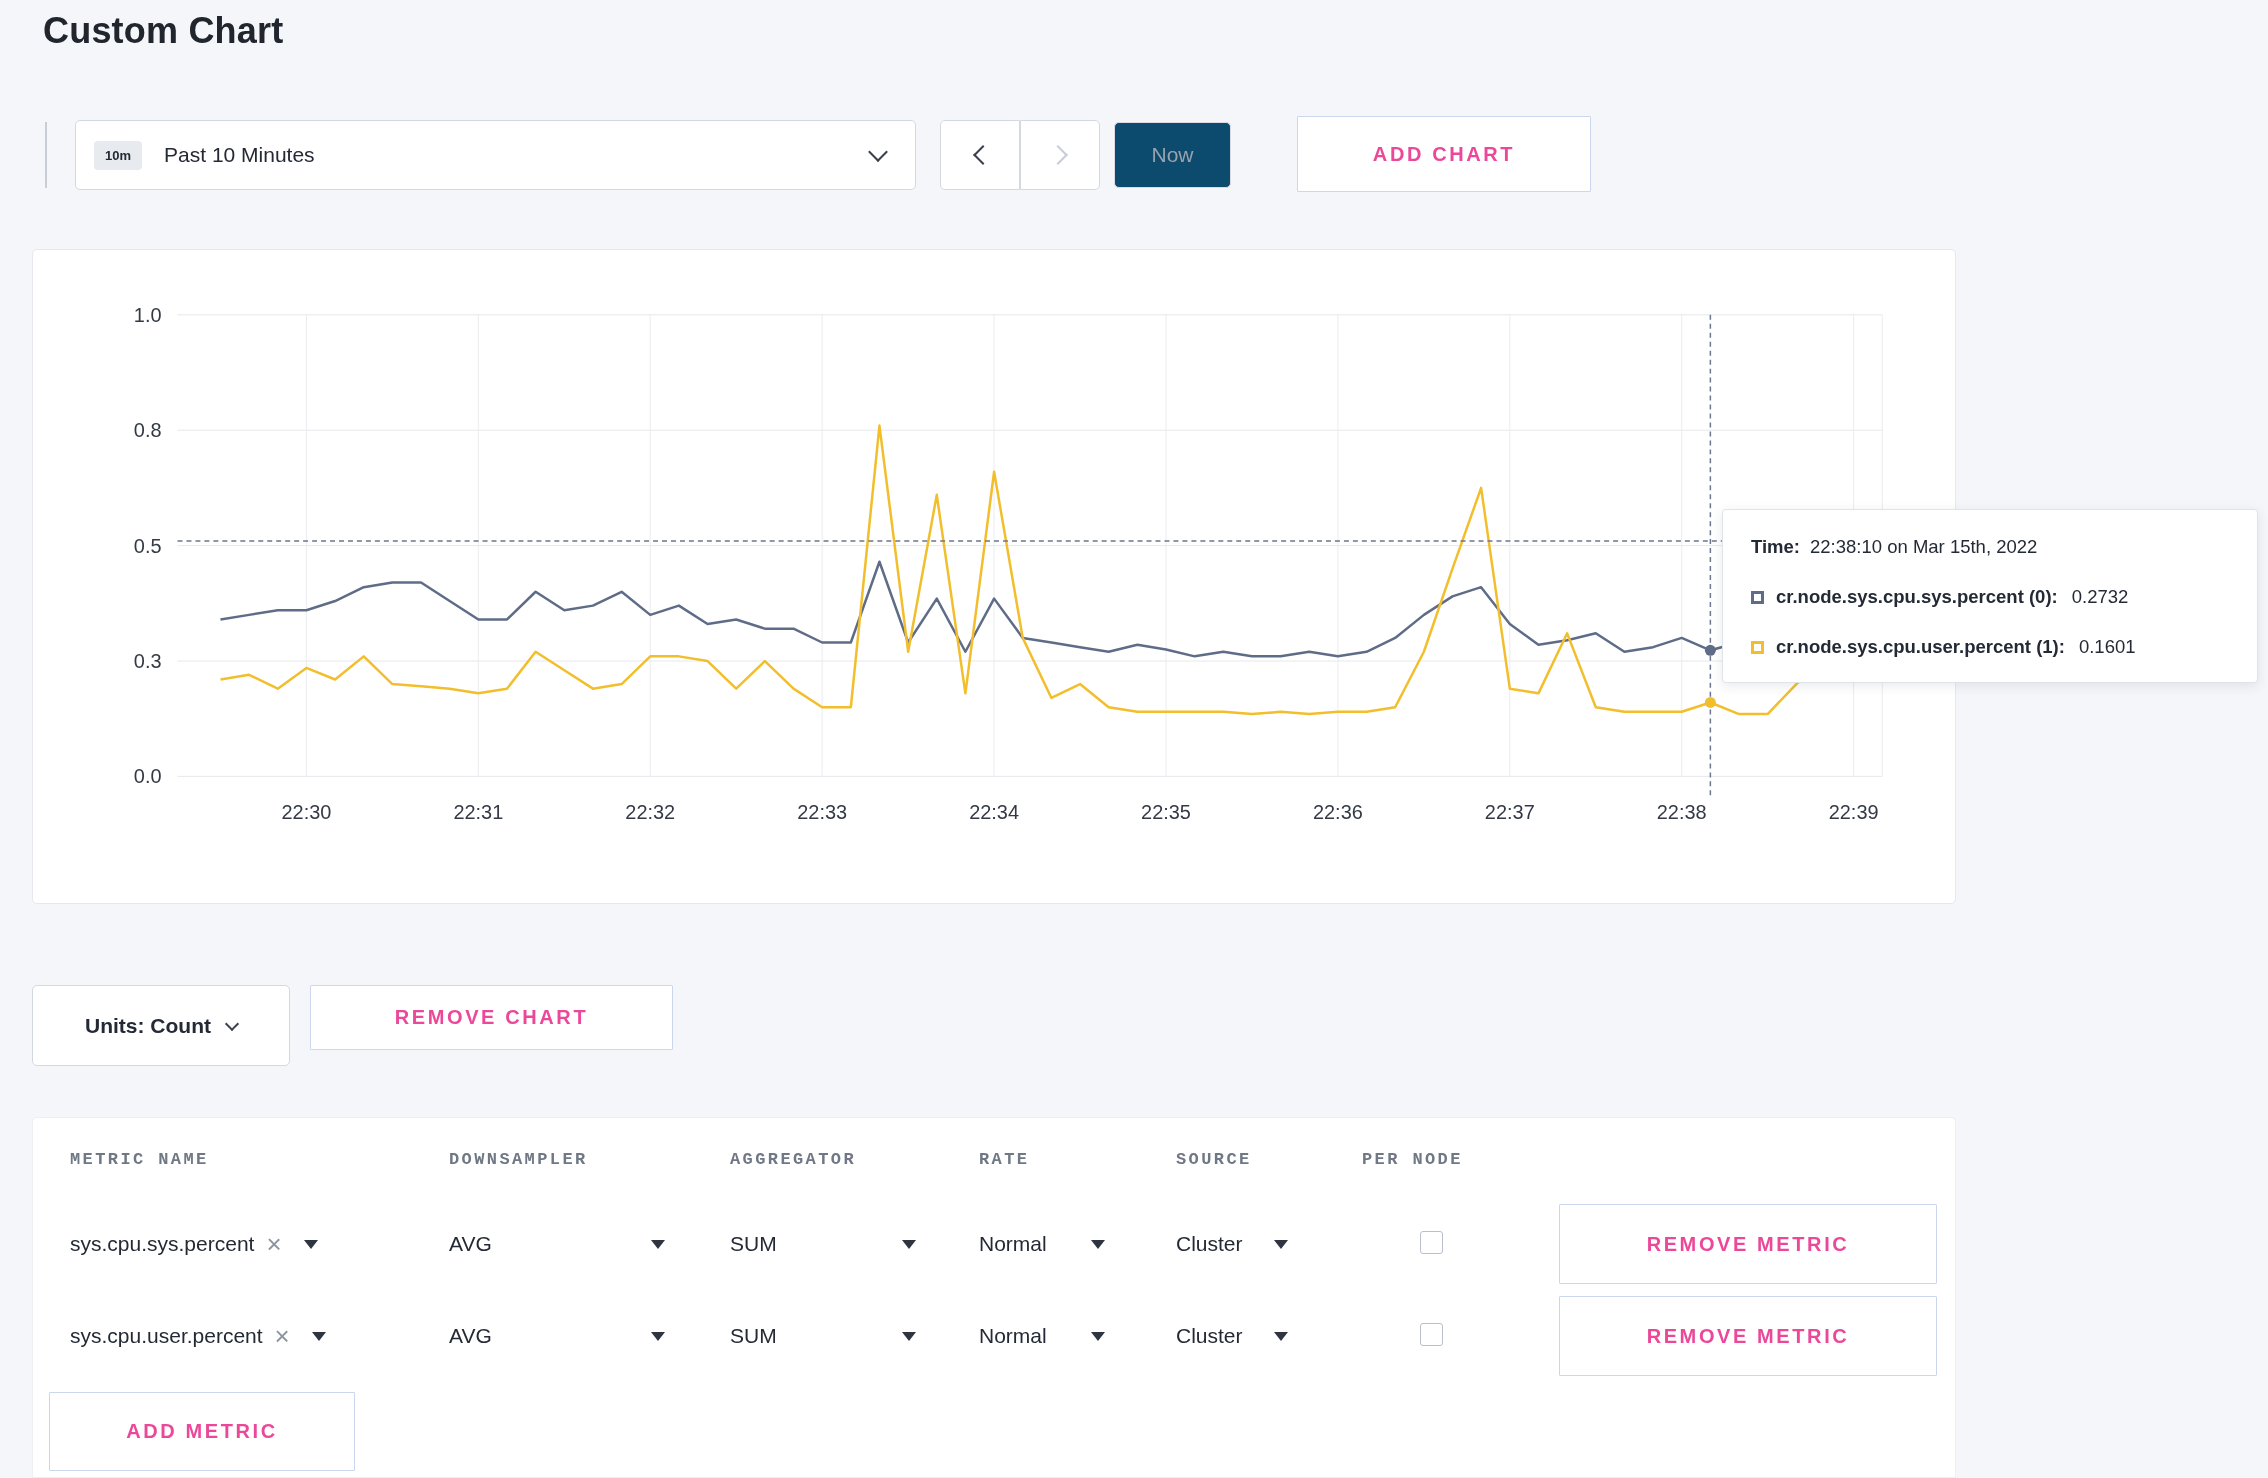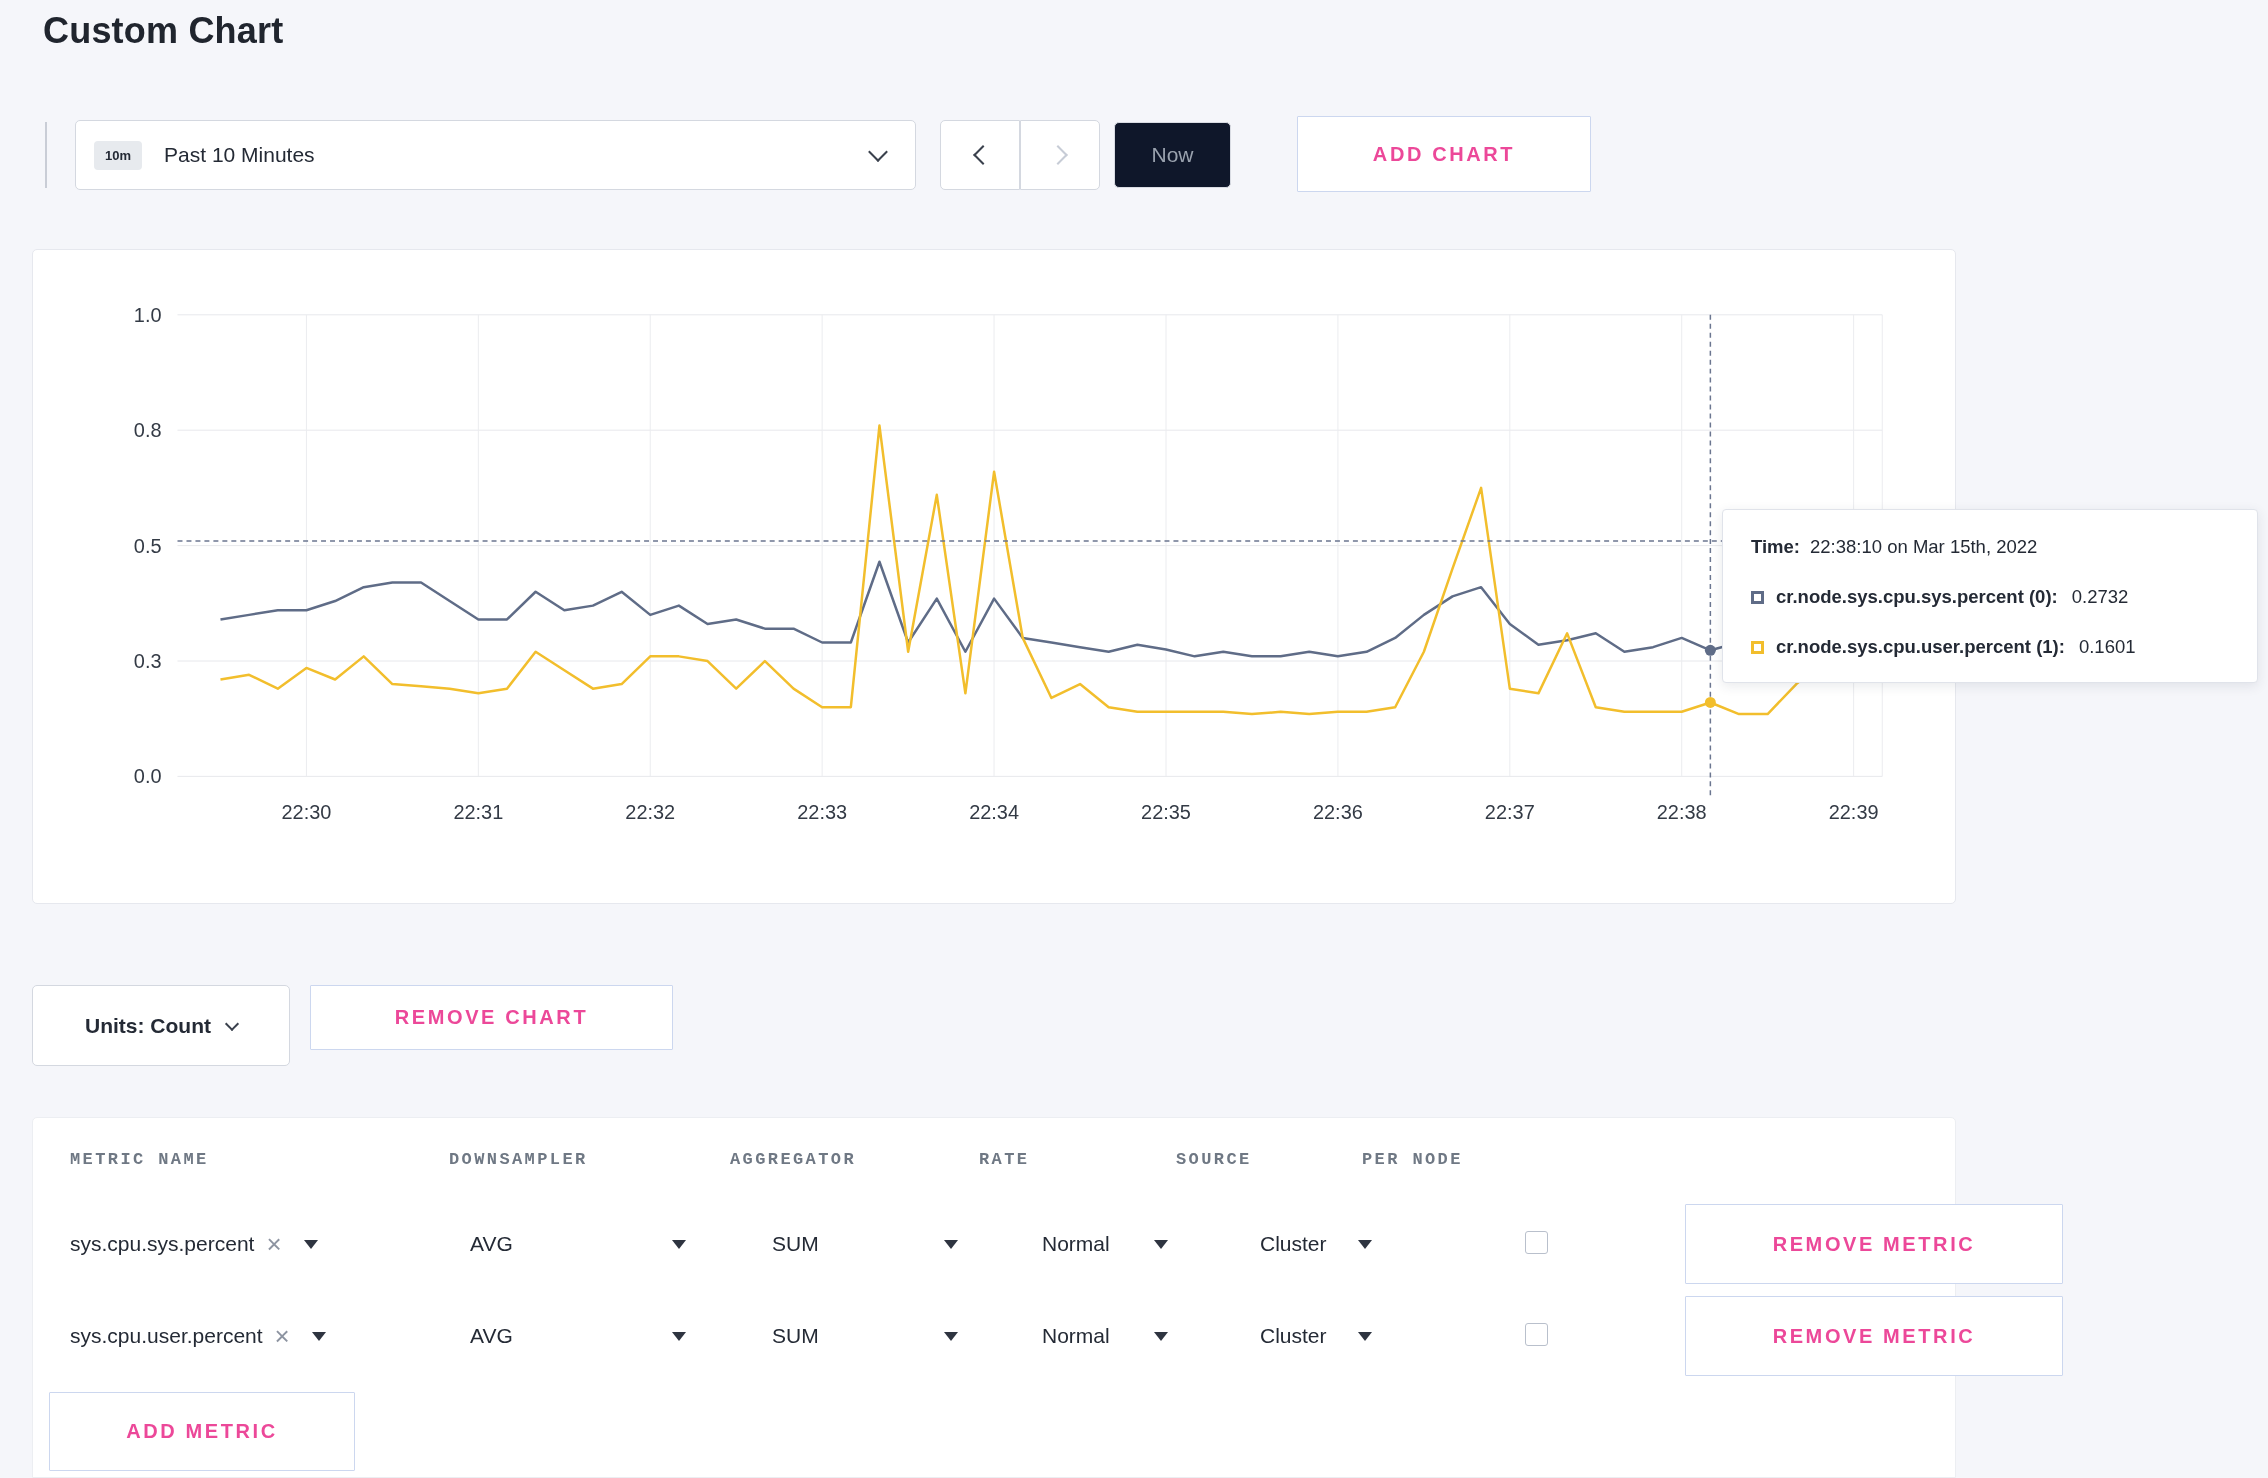--- a/index.html
+++ b/index.html
@@ -46,21 +46,21 @@
   .pager { left:940px; top:120px; height:70px; display:flex; }
   .pager-btn {
     width:80px; height:70px; background:#fff; border:1.5px solid #d4d8e0;
     display:flex; align-items:center; justify-content:center;
   }
   .pager-btn.prev { border-radius:5px 0 0 5px; border-right-width:.75px; }
   .pager-btn.next { border-radius:0 5px 5px 0; border-left-width:.75px; }
 
   .now-btn {
     left:1114px; top:122px; width:117px; height:66px;
-    background:#0f172a; border:1.5px solid #d9dce3; border-radius:5px;
+    background:#0c4a6e; border:1.5px solid #d9dce3; border-radius:5px;
     font-size:21px; color:#9aa2ae;
   }
 
   .blue-btn {
     background:#fff; border:1.5px solid #ccd7ef; border-radius:1px;
     color:#ec4899; font-weight:700; letter-spacing:2.6px; font-size:20px;
   }
   .add-chart-btn { left:1297px; top:116px; width:294px; height:76px; }
 
   
@@ -102,21 +102,21 @@
   
   .table-card {
     left:32px; top:1117px; width:1924px; height:361px;
     background:#fff; border:1px solid #eceef2; border-top-left-radius:5px; border-top-right-radius:5px;
   }
   .t-grid { display:grid; grid-template-columns:379px 281px 249px 197px 186px 197px auto; padding-left:37px; }
   .t-header { padding-top:32px; height:80px; align-items:start;font-family:Liberation Mono, monospace; }
   .t-header span {
     font-size:17px; font-weight:700; letter-spacing:2.4px; color:#6f7884;
   }
-  .t-row { height:92px; align-items:center;gap:21px; }
+  .t-row { height:92px; align-items:center; }
   .cell-text { font-size:21px; color:#242a35; }
   .caret {
     width:0; height:0; border-left:7.5px solid transparent; border-right:7.5px solid transparent;
     border-top:9px solid #2e3440; display:inline-block; cursor:pointer;
   }
   .metric-cell { display:flex; align-items:center; }
   .metric-cell .x-icon { color:#8d94a1; font-size:26px; margin-left:12px; cursor:pointer; line-height:1; }
   .metric-cell .caret { margin-left:22px; }
   .select { display:flex; align-items:center; justify-content:space-between; cursor:pointer; }
   .select.ds  { width:216px; }

